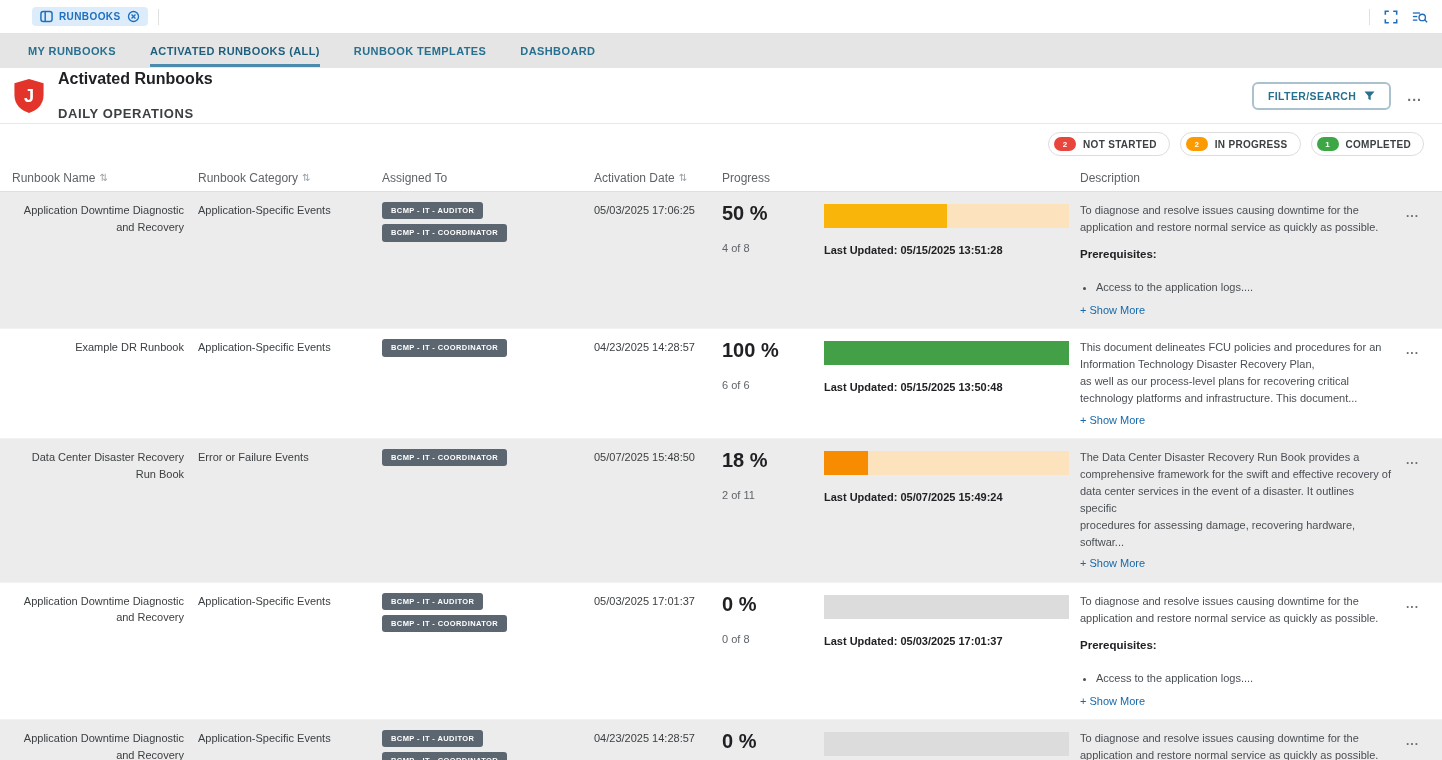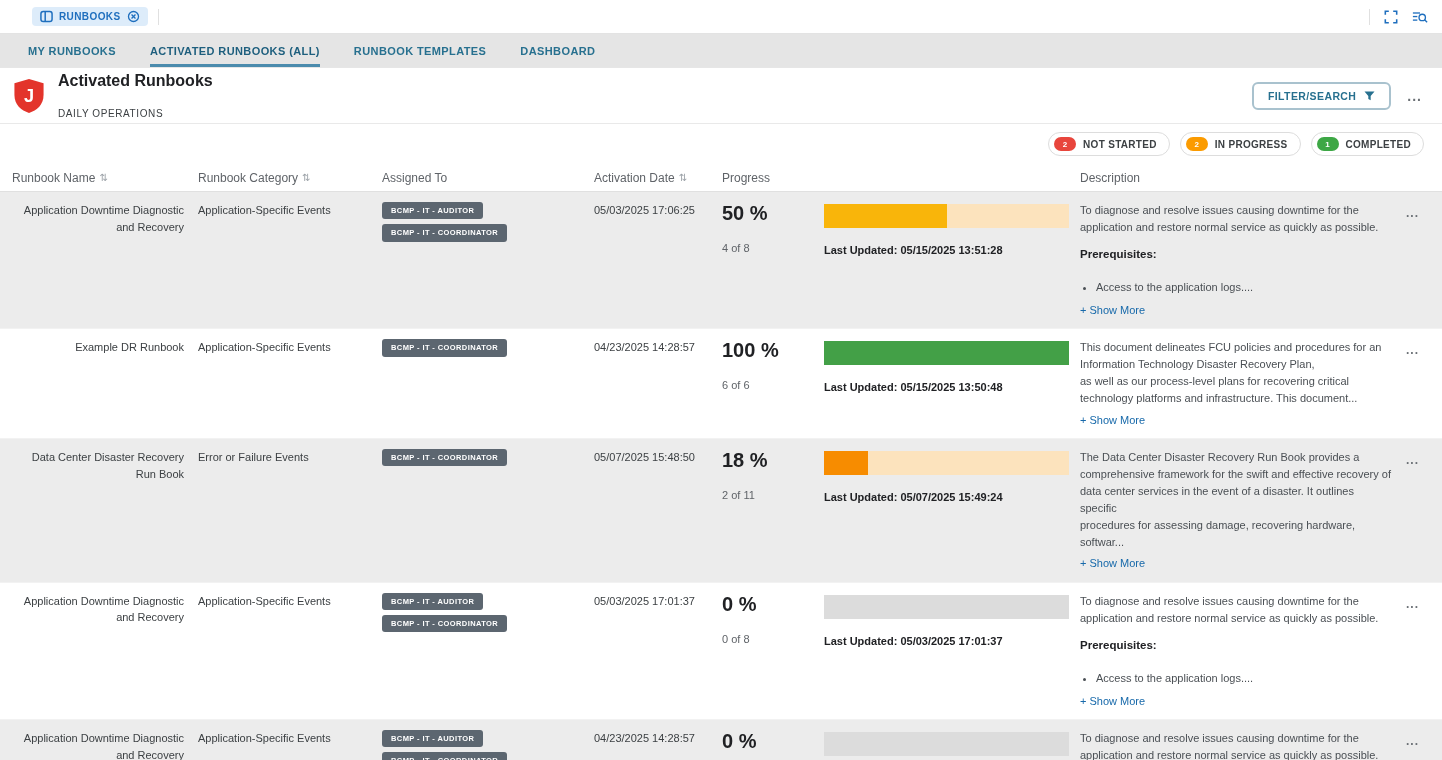--- a/index.html
+++ b/index.html
@@ -23,21 +23,21 @@
   .navtab { display:flex; align-items:center; font-size:11px; font-weight:bold;
             color:#27708f; letter-spacing:.4px; cursor:pointer; border-bottom:3px solid transparent;
             padding-top:3px; }
   .navtab.active { border-bottom-color:#4b8bad; color:#1e5f7e; }
 
   
   .pagehead { height:56px; display:flex; align-items:center; padding:0 20px 0 14px;
               border-bottom:1px solid #e9e9e9; }
   .logo { width:30px; height:34px; margin-right:14px; }
   .title-wrap .title { font-size:16px; font-weight:bold; color:#202124; }
-  .title-wrap .subtitle { font-size:10px; font-weight:normal; color:#3c4043; letter-spacing:.6px; margin-top:18px; }
+  .title-wrap .subtitle { font-size:13px; font-weight:bold; color:#3c4043; letter-spacing:.6px; margin-top:18px; }
   .head-right { margin-left:auto; display:flex; align-items:center; gap:16px; }
   .filter-btn { display:flex; align-items:center; gap:8px; border:2px solid #a9c2ce; border-radius:6px;
                 background:#fff; padding:6px 14px; font-size:10.5px; font-weight:bold;
                 color:#27708f; letter-spacing:.4px; cursor:pointer; }
   .kebab { color:#6b7075; font-size:14px; font-weight:bold; letter-spacing:1px; cursor:pointer; line-height:1; }
 
   
   .legendbar { height:40px; display:flex; align-items:center; justify-content:flex-end;
                gap:10px; padding:0 18px; background:#fff; }
   .legend-pill { display:flex; align-items:center; gap:7px; border:1px solid #ddd; border-radius:14px;

